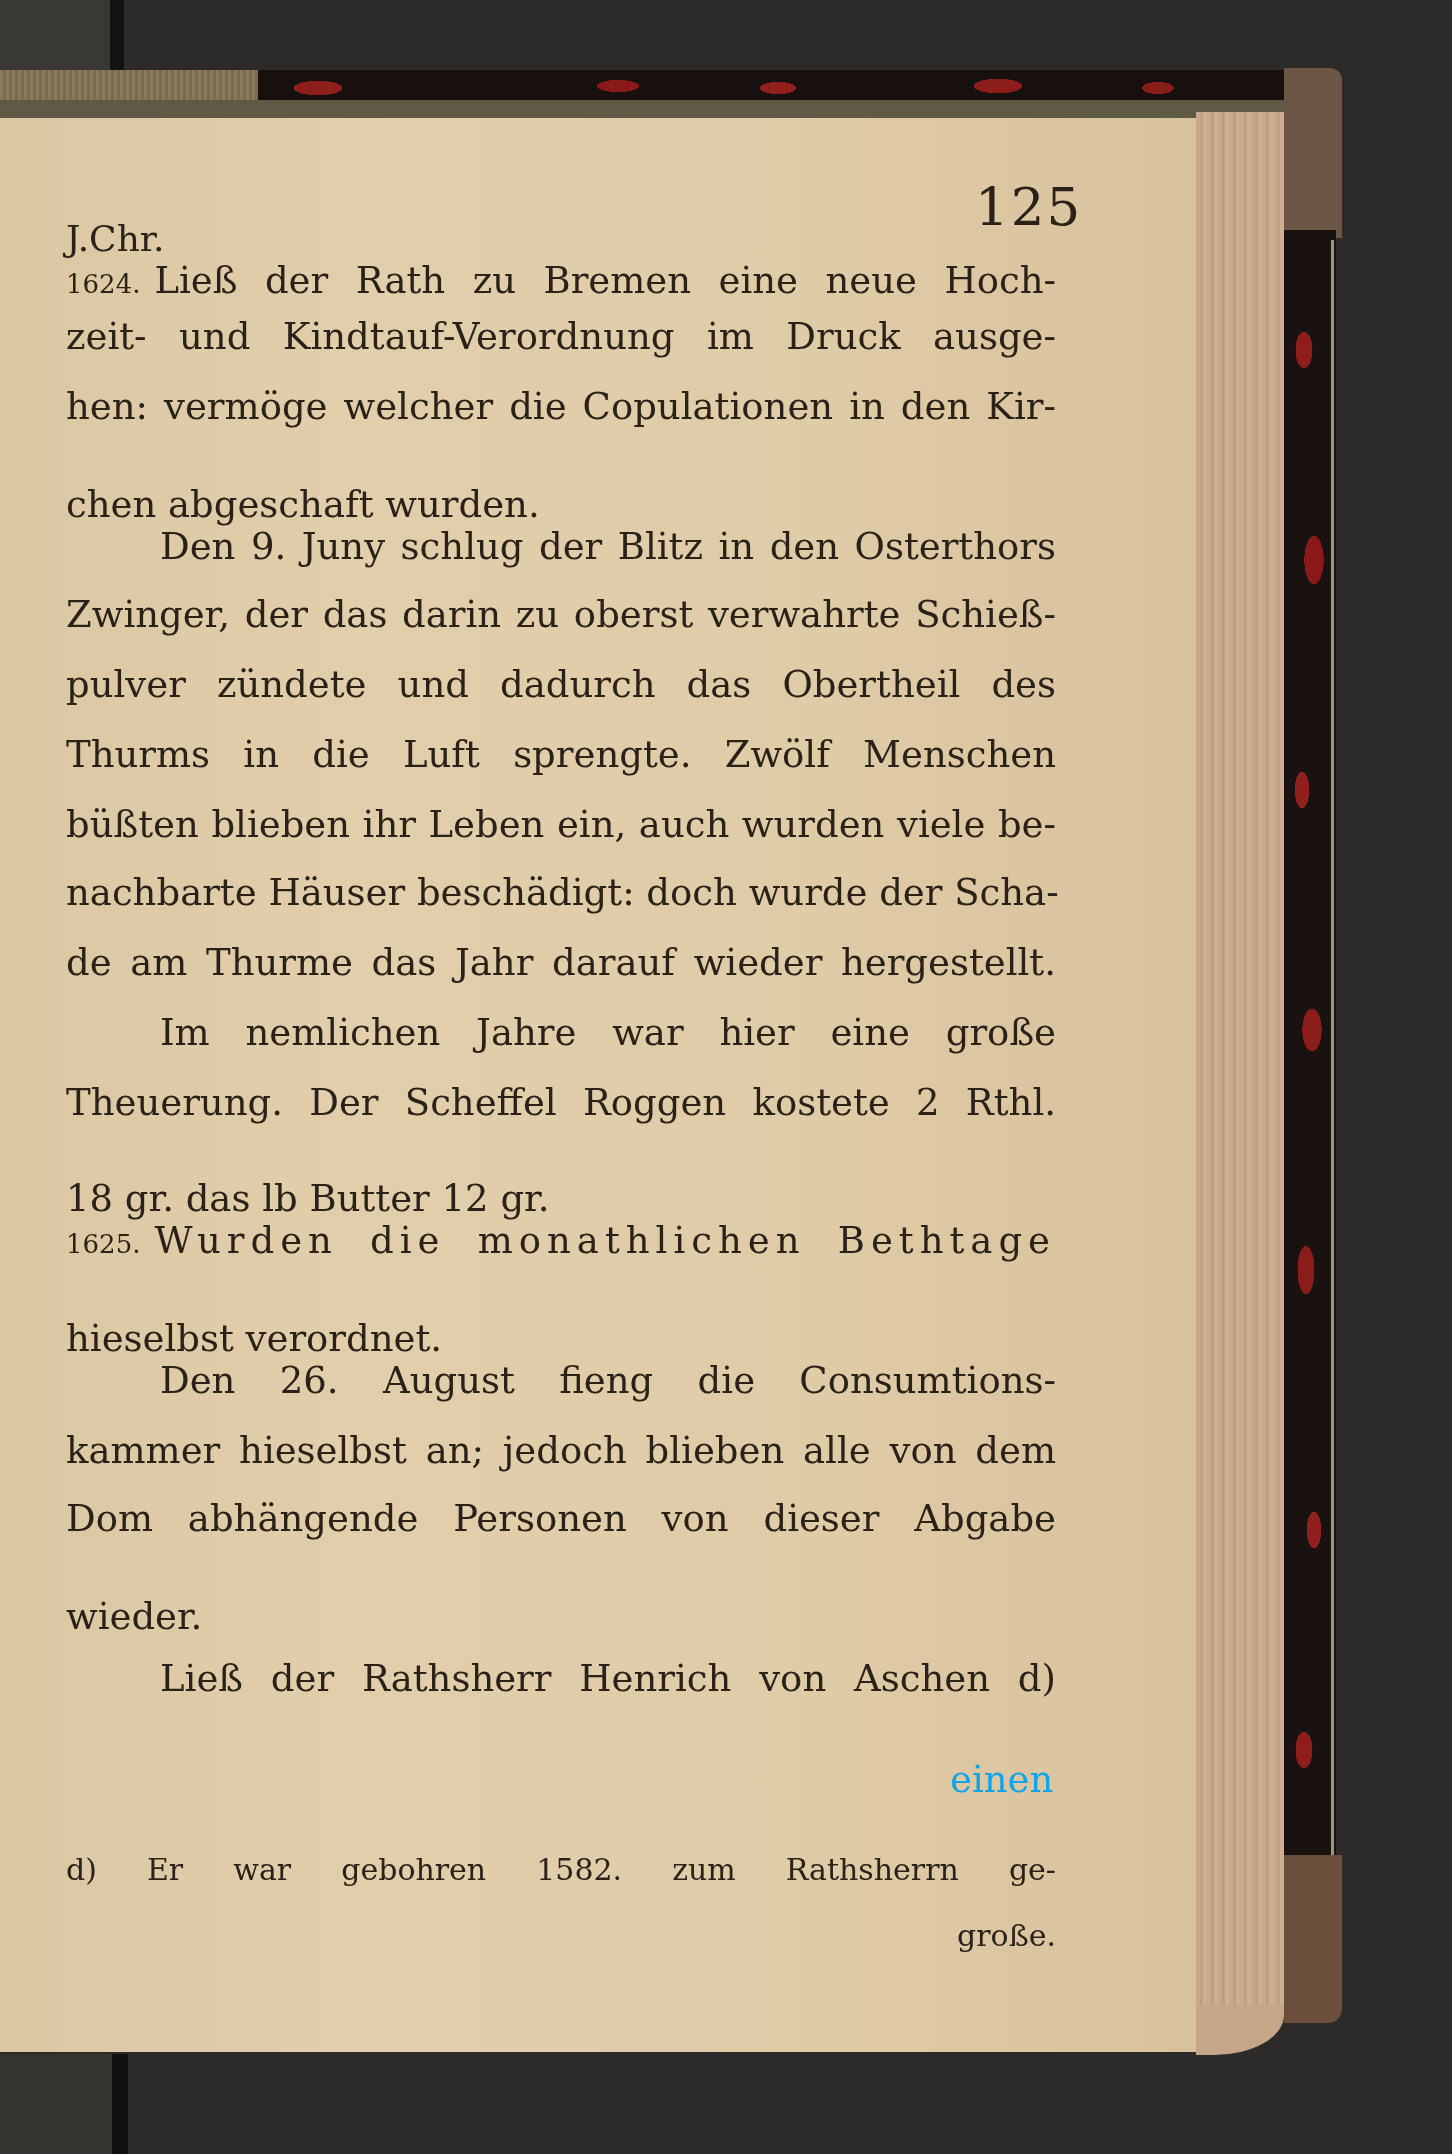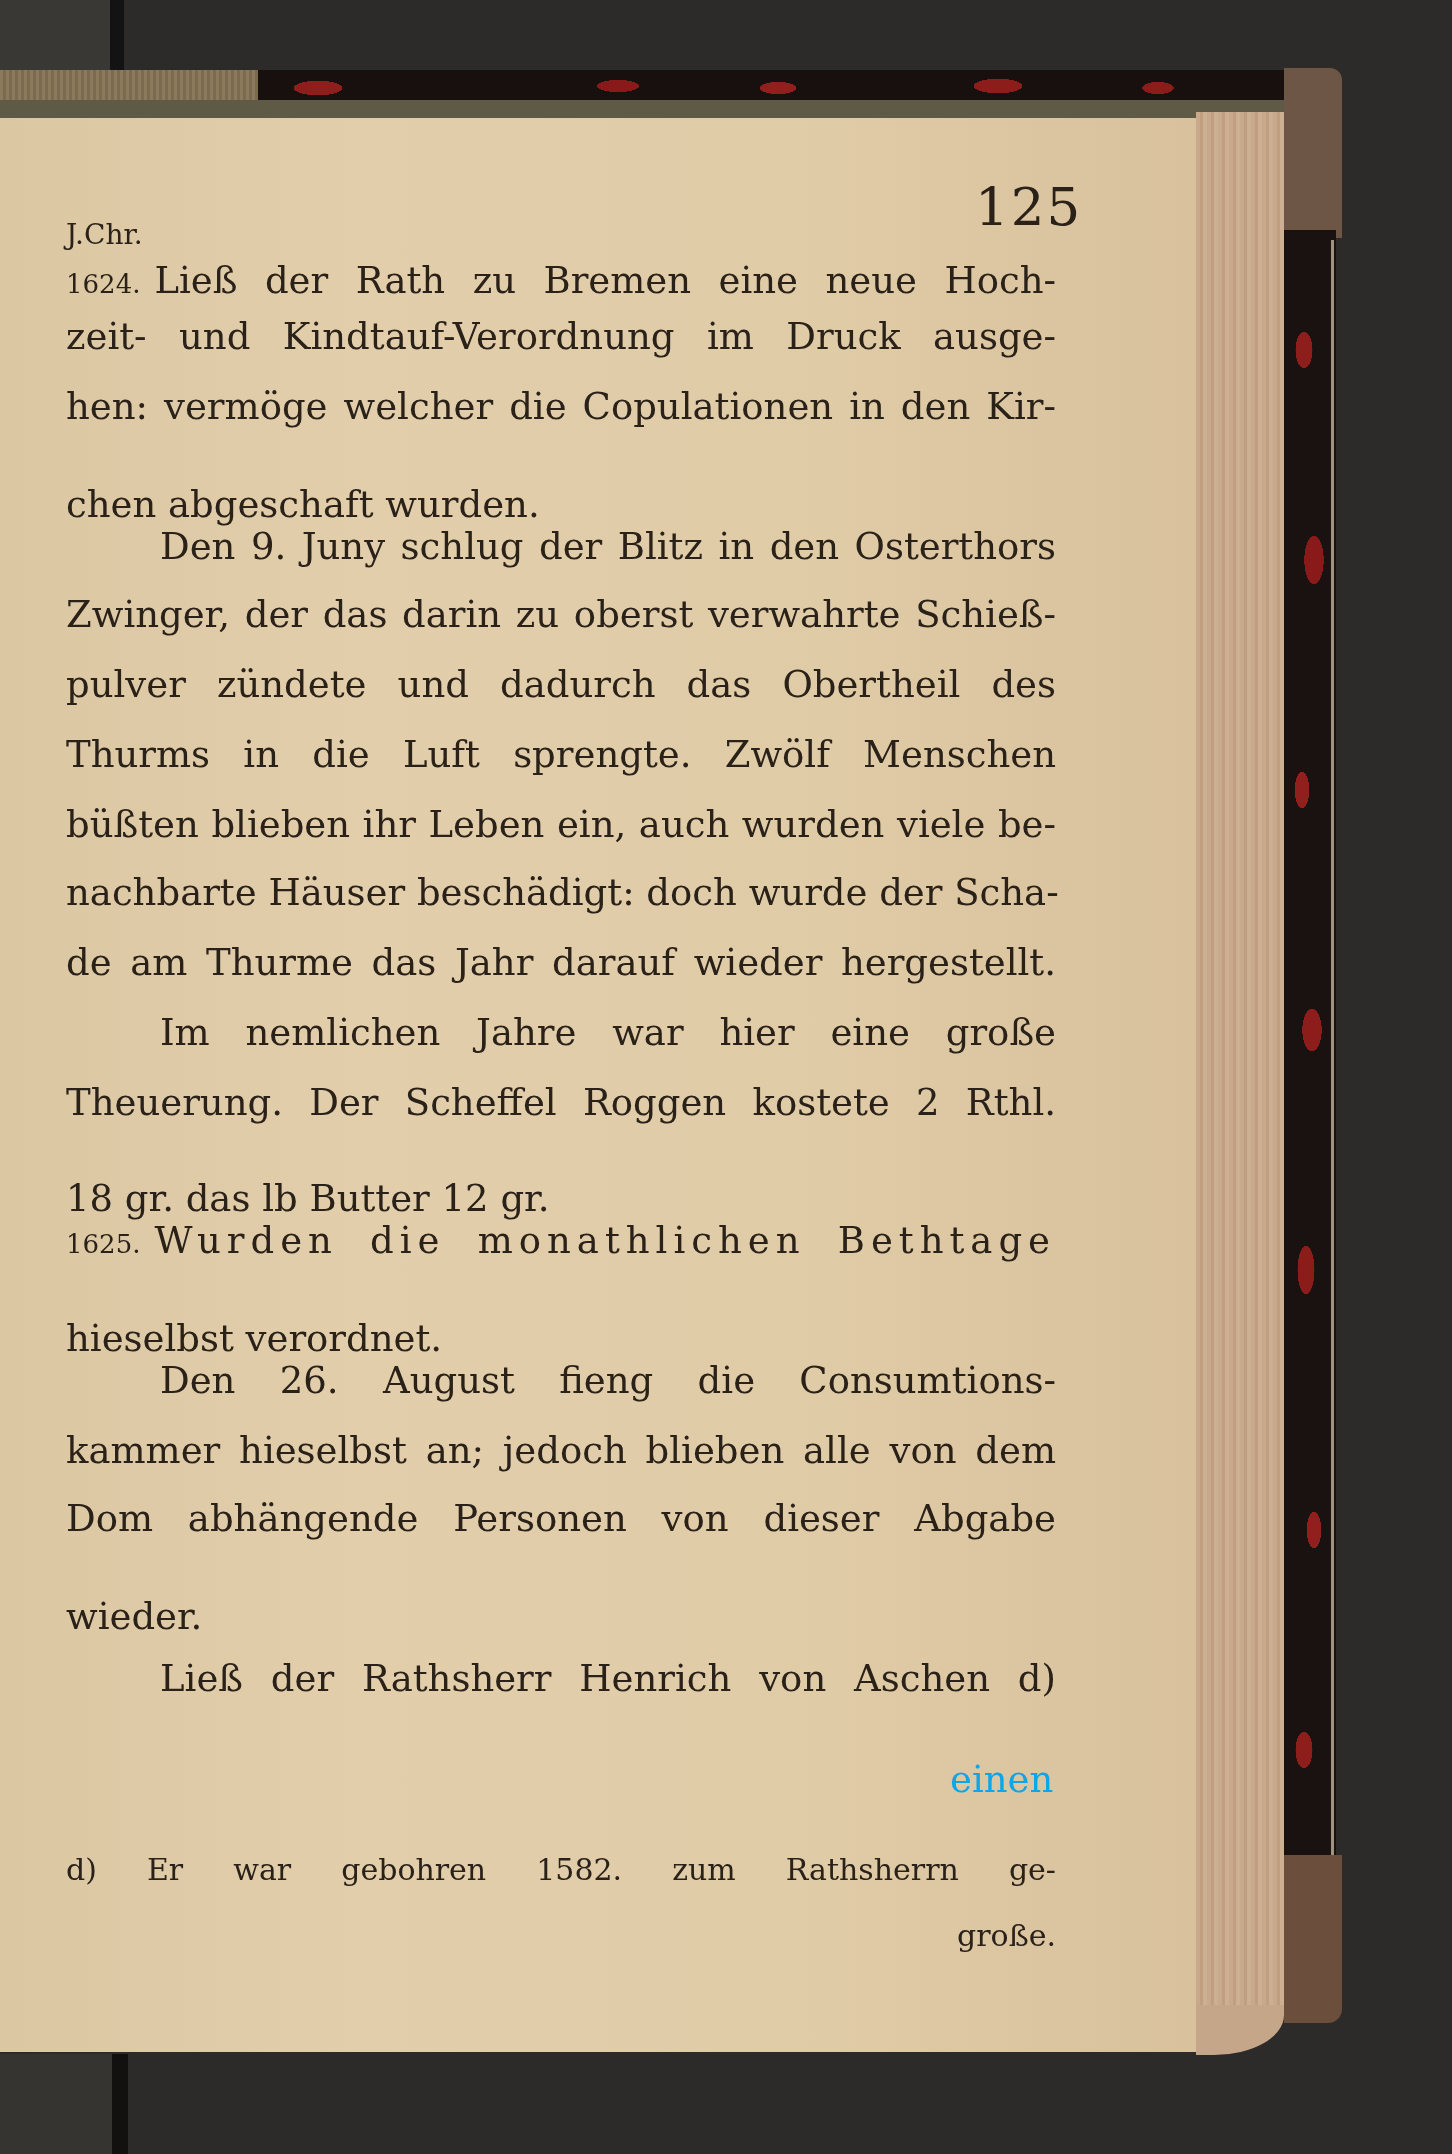--- a/index.html
+++ b/index.html
@@ -45,21 +45,21 @@
       #1a1211; }
   .board-edge-line { position: absolute; left: 1331px; top: 240px; width: 3px; height: 1640px; background: #d8cbb2; opacity: .7; }
   .corner-top { position: absolute; left: 1284px; top: 68px; width: 58px; height: 170px; background: #6e5646;
     border-top-right-radius: 12px; }
   .corner-bottom { position: absolute; left: 1284px; top: 1855px; width: 58px; height: 168px; background: #6b4f3c;
     border-bottom-right-radius: 14px; }
 
   
   .text { position: absolute; color: #2a2219; white-space: nowrap; }
   .page-number { left: 975px; top: 176px; font-size: 53px; letter-spacing: 2px; }
-  .margin-era { left: 66px; top: 218px; font-size: 28px; }
+  .margin-era { left: 66px; top: 218px; font-size: 36px; }
   .line { position: absolute; left: 66px; width: 990px; font-size: 37px; line-height: 1; color: #2a2219;
     text-align: justify; text-align-last: justify; white-space: nowrap; }
   .line.last { text-align-last: left; margin-top: 28px; }
   .line.indent { left: 160px; width: 896px; }
   .year { font-size: 26px; margin-right: 14px; }
   .spaced { letter-spacing: 6px; }
   .catch { position: absolute; left: 950px; top: 1758px; width: 94px; text-align: left; font-size: 37px; color: #0ea5e9; }
   .footnote { position: absolute; left: 66px; width: 990px; font-size: 30px; color: #2a2219; white-space: nowrap; text-align: justify; text-align-last: justify; }
   .footnote.cont { text-align-last: right; }
 </style>

